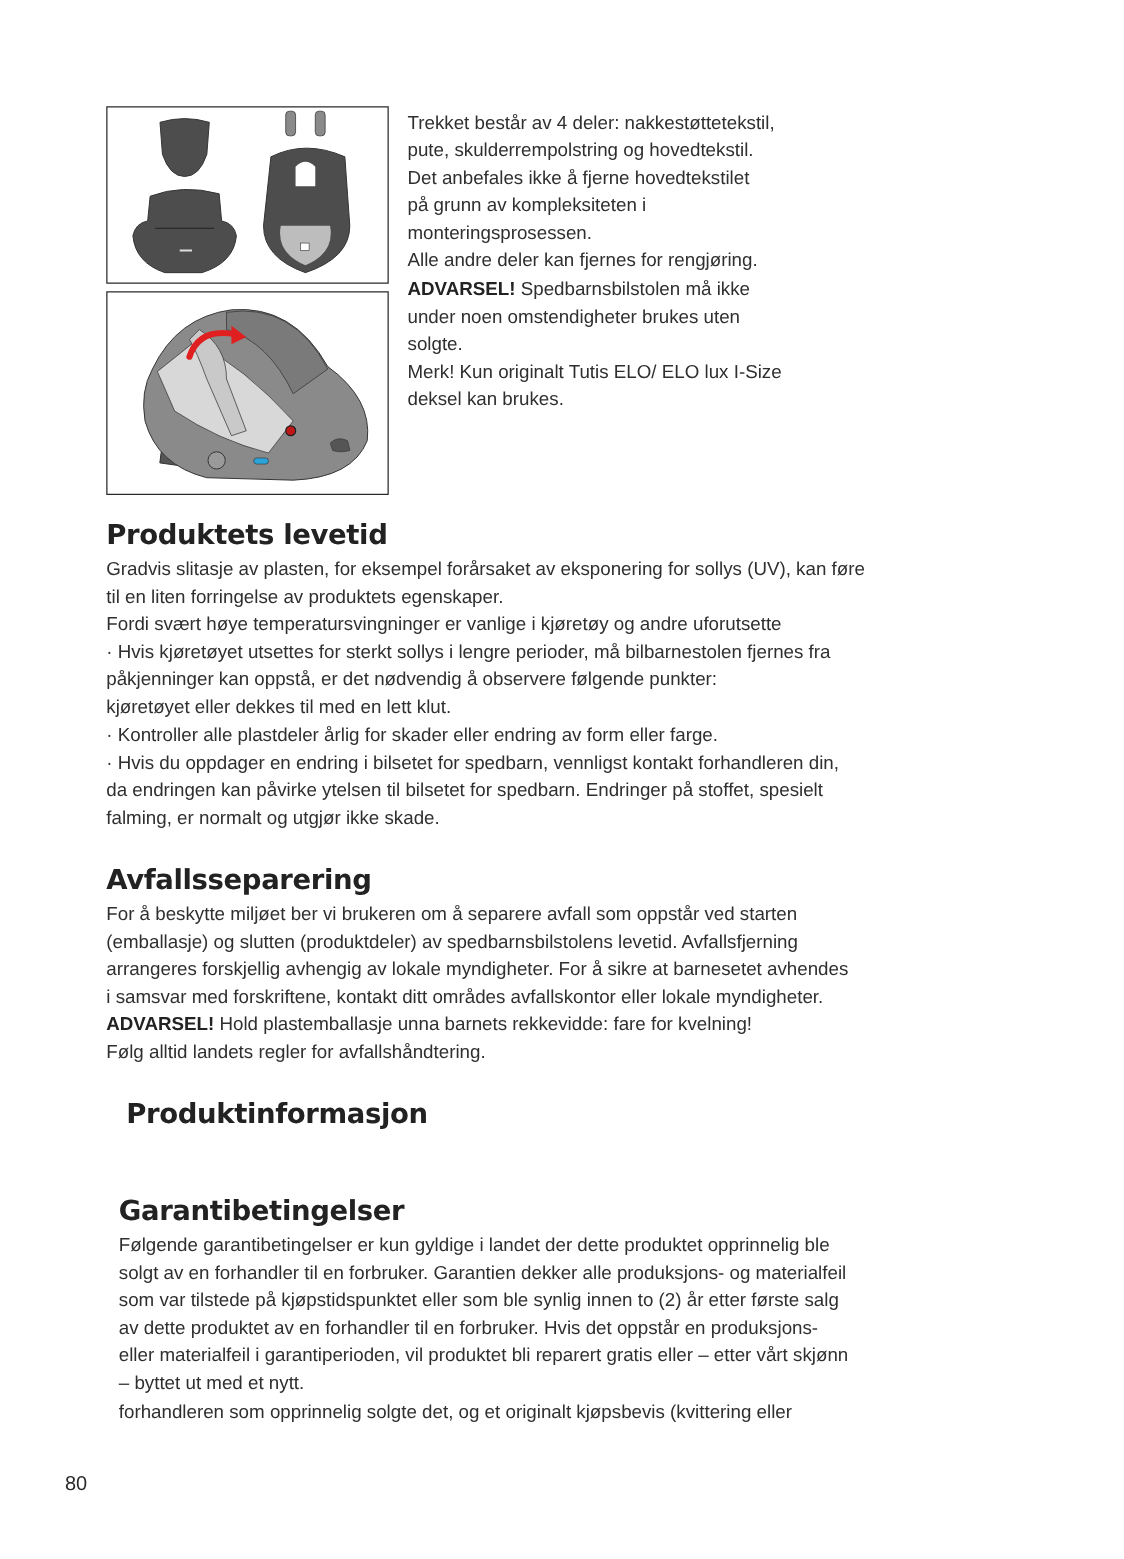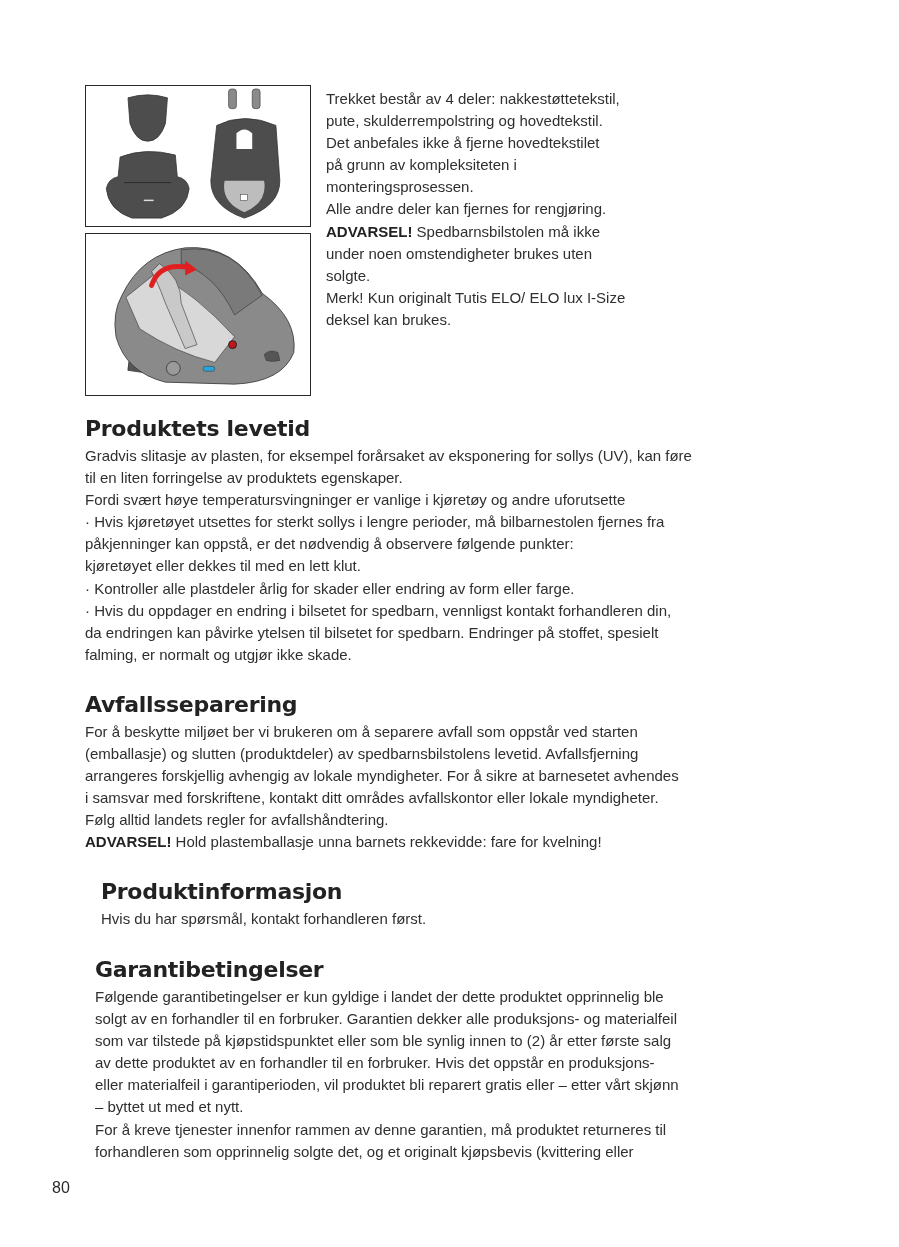--- a/index.html
+++ b/index.html
@@ -121,39 +121,35 @@
   </div>
 </div>
 
 <div class="section" id="sec-waste">
   <h2>Avfallsseparering</h2>
   <div class="para">
     <p class="line">For å beskytte miljøet ber vi brukeren om å separere avfall som oppstår ved starten</p>
     <p class="line">(emballasje) og slutten (produktdeler) av spedbarnsbilstolens levetid. Avfallsfjerning</p>
     <p class="line">arrangeres forskjellig avhengig av lokale myndigheter. For å sikre at barnesetet avhendes</p>
     <p class="line">i samsvar med forskriftene, kontakt ditt områdes avfallskontor eller lokale myndigheter.</p>
+    <p class="line"><b class="warn">ADVARSEL!</b><span> Hold plastemballasje unna barnets rekkevidde: fare for kvelning!</span></p>
     <p class="line">Følg alltid landets regler for avfallshåndtering.</p>
-    <p class="line"><b class="warn">ADVARSEL!</b><span> Hold plastemballasje unna barnets rekkevidde: fare for kvelning!</span></p>
   </div>
 </div>
 
 <div class="section" id="sec-info">
   <h2>Produktinformasjon</h2>
-  <div class="para">
-    <p class="line">Hvis du har spørsmål, kontakt forhandleren først.</p>
-  </div>
 </div>
 
 <div class="section" id="sec-warranty">
   <h2>Garantibetingelser</h2>
   <div class="para">
     <p class="line">Følgende garantibetingelser er kun gyldige i landet der dette produktet opprinnelig ble</p>
     <p class="line">solgt av en forhandler til en forbruker. Garantien dekker alle produksjons- og materialfeil</p>
     <p class="line">som var tilstede på kjøpstidspunktet eller som ble synlig innen to (2) år etter første salg</p>
     <p class="line">av dette produktet av en forhandler til en forbruker. Hvis det oppstår en produksjons-</p>
     <p class="line">eller materialfeil i garantiperioden, vil produktet bli reparert gratis eller – etter vårt skjønn</p>
     <p class="line">– byttet ut med et nytt.</p>
-    <p class="line">For å kreve tjenester innenfor rammen av denne garantien, må produktet returneres til</p>
     <p class="line">forhandleren som opprinnelig solgte det, og et originalt kjøpsbevis (kvittering eller</p>
   </div>
 </div>
 
 <div class="page-number">80</div>
 
 </body></html>

